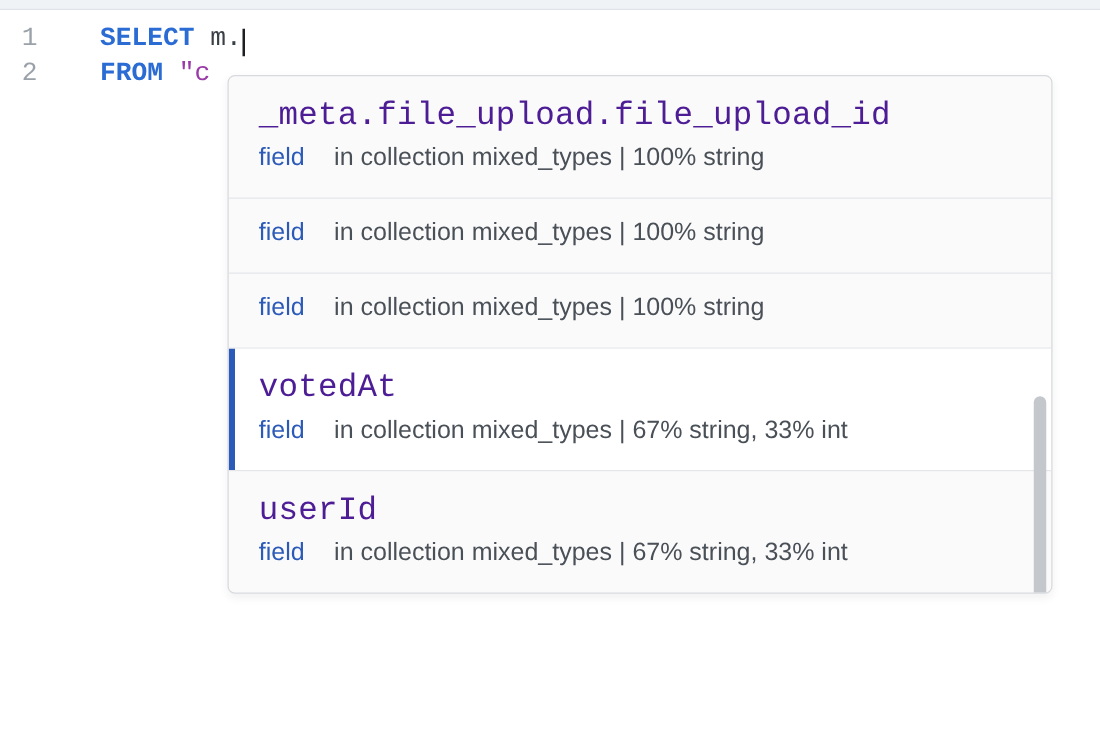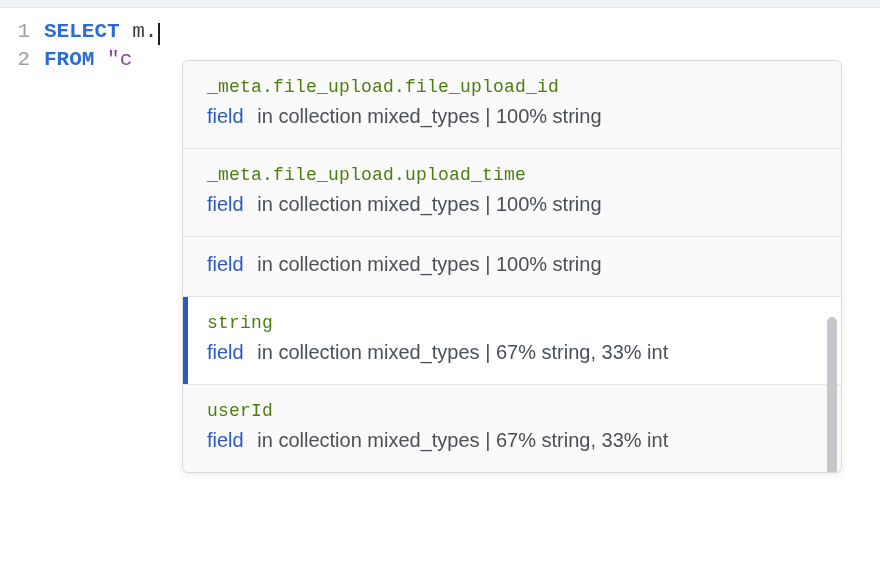--- a/index.html
+++ b/index.html
@@ -34,21 +34,21 @@
       white-space: pre;
     }
     .gutter {
       width: 44px;
       text-align: right;
       padding-right: 14px;
       color: #9aa1a9;
       font-family: inherit;
       user-select: none;
     }
-    .kw { color: #2b6cd4; font-weight: 600; }
+    .kw { color: #2b6cd4; font-weight: 600; margin-left: 36px; }
     .sql-text { color: #3a3f45; }
     .quoted { color: #9a3aa8; }
     .cursor {
       display: inline-block;
       width: 1.5px;
       height: 22px;
       background: #1b1f23;
       vertical-align: text-bottom;
       margin-left: 1px;
       margin-bottom: -2px;
@@ -77,32 +77,32 @@
       content: "";
       position: absolute;
       left: 0;
       top: 0;
       bottom: 0;
       width: 5px;
       background: #2b5ab8;
     }
     .ac-name {
       font-family: "SFMono-Regular", Consolas, "Liberation Mono", Menlo, Courier, monospace;
-      font-size: 18px;
-      color: #4d7c0f;
+      font-size: 26px;
+      color: #4c1d95;
       margin-bottom: 8px;
       letter-spacing: 0.2px;
     }
     .ac-desc {
       font-size: 20px;
       color: #4a5057;
     }
     .ac-desc .kind {
       color: #2b5ab8;
-      margin-right: 8px;
+      margin-right: 18px;
     }
     .scrollbar {
       position: absolute;
       right: 4px;
       top: 256px;
       width: 10px;
       height: 240px;
       background: #c4c8cd;
       border-radius: 5px;
     }
@@ -118,28 +118,27 @@
       <div class="code-line"><span class="gutter">2</span><span><span class="kw">FROM</span><span class="sql-text"> </span><span class="quoted">"c</span></span></div>
     </div>
 
   <div class="autocomplete">
     <div id="ac-container">
         <div class="ac-item">
           <div class="ac-name">_meta.file_upload.file_upload_id</div>
           <div class="ac-desc"><span class="kind">field</span><span> in collection mixed_types | 100% string</span></div>
         </div>
         <div class="ac-item">
-          <div class="ac-name">_meta.file_upload.upload_time</div>
           <div class="ac-desc"><span class="kind">field</span><span> in collection mixed_types | 100% string</span></div>
         </div>
         <div class="ac-item">
           <div class="ac-desc"><span class="kind">field</span><span> in collection mixed_types | 100% string</span></div>
         </div>
         <div class="ac-item selected">
-          <div class="ac-name">string</div>
+          <div class="ac-name">votedAt</div>
           <div class="ac-desc"><span class="kind">field</span><span> in collection mixed_types | 67% string, 33% int</span></div>
         </div>
         <div class="ac-item">
           <div class="ac-name">userId</div>
           <div class="ac-desc"><span class="kind">field</span><span> in collection mixed_types | 67% string, 33% int</span></div>
         </div>
       </div>
     <div class="scrollbar"></div>
   </div>
 </div>

